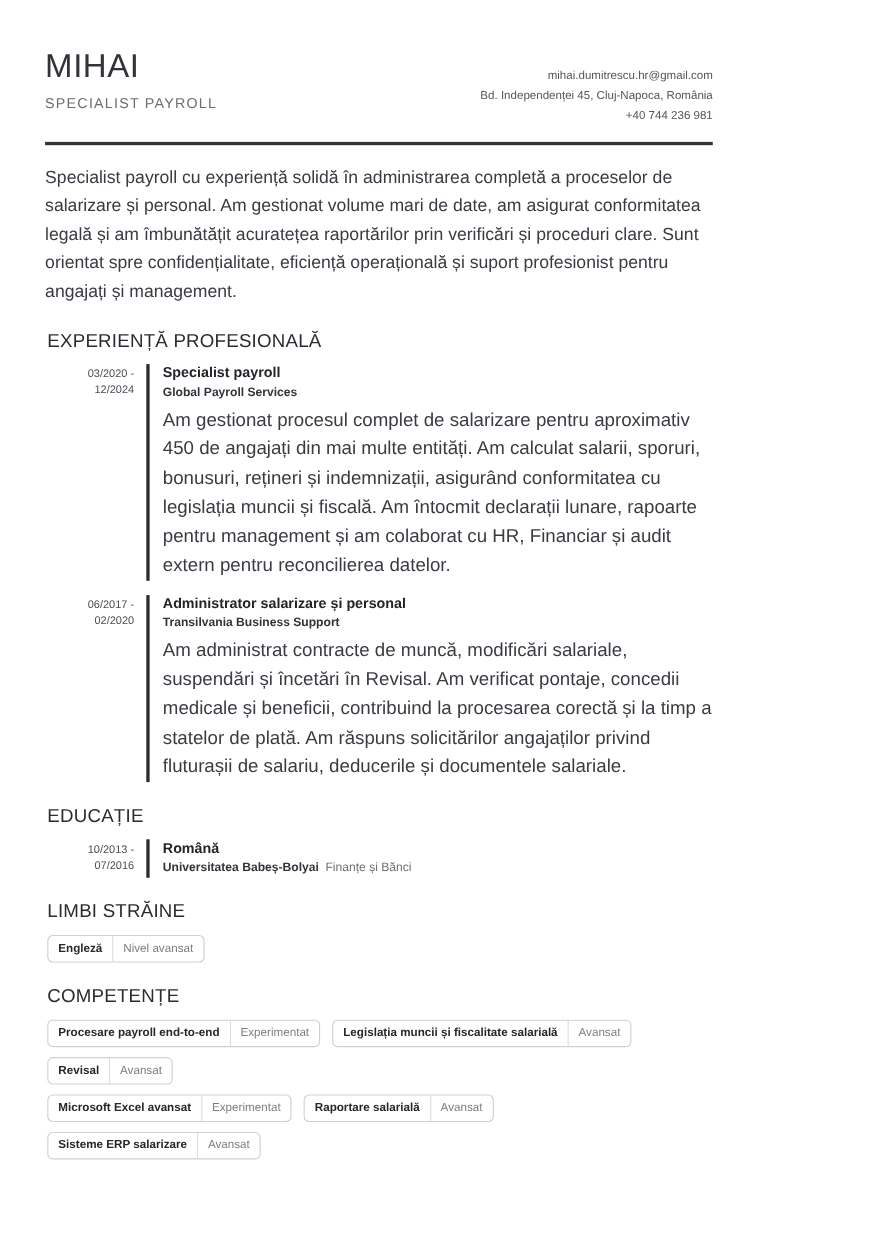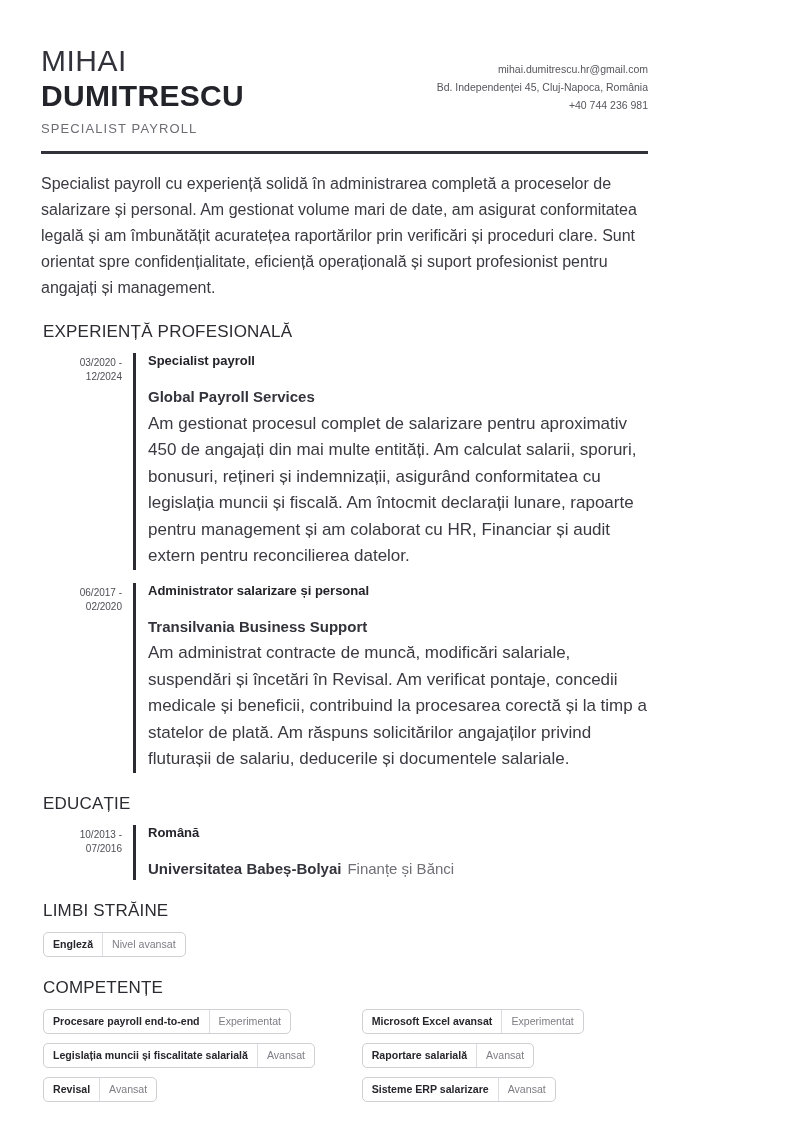--- a/index.html
+++ b/index.html
@@ -122,25 +122,25 @@
     padding-left: 12px;
     min-width: 0;
   }
   .entry-role {
     font-size: 13px;
     font-weight: 700;
     color: #23232a;
     line-height: 1.3;
   }
   .entry-org {
-    font-size: 15px;
+    font-size: 11px;
     font-weight: 700;
     color: #33333b;
     line-height: 1.45;
-    margin-top: 16px;
+    margin-top: 2px;
   }
   .entry-org .org-extra {
     font-weight: 400;
     color: #6f6f77;
     margin-left: 6px;
   }
   .entry-desc {
     font-size: 17px;
     line-height: 1.56;
     color: #3a3a42;
@@ -180,31 +180,30 @@
     display: flex;
     align-items: center;
     padding: 0 9px;
     font-size: 10.6px;
     font-weight: 400;
     color: #7d7d85;
     border-left: 1px solid #dcdce1;
     white-space: nowrap;
   }
 
-  .skills-rows { display: flex; gap: 9px; }
+  .skills-rows { display: flex; flex-direction: column; gap: 9px; }
 </style>
 </head>
 <body>
 
 <div class="page">
 
   <div class="header">
     <div class="identity">
       <div class="first-name">MIHAI</div>
-      <div class="last-name">DUMITRESCU</div>
       <div class="job-title">SPECIALIST PAYROLL</div>
     </div>
     <div class="contact">
       <div>mihai.dumitrescu.hr@gmail.com</div>
       <div>Bd. Independenței 45, Cluj-Napoca, România</div>
       <div>+40 744 236 981</div>
     </div>
   </div>
 
   <div class="rule"></div>

